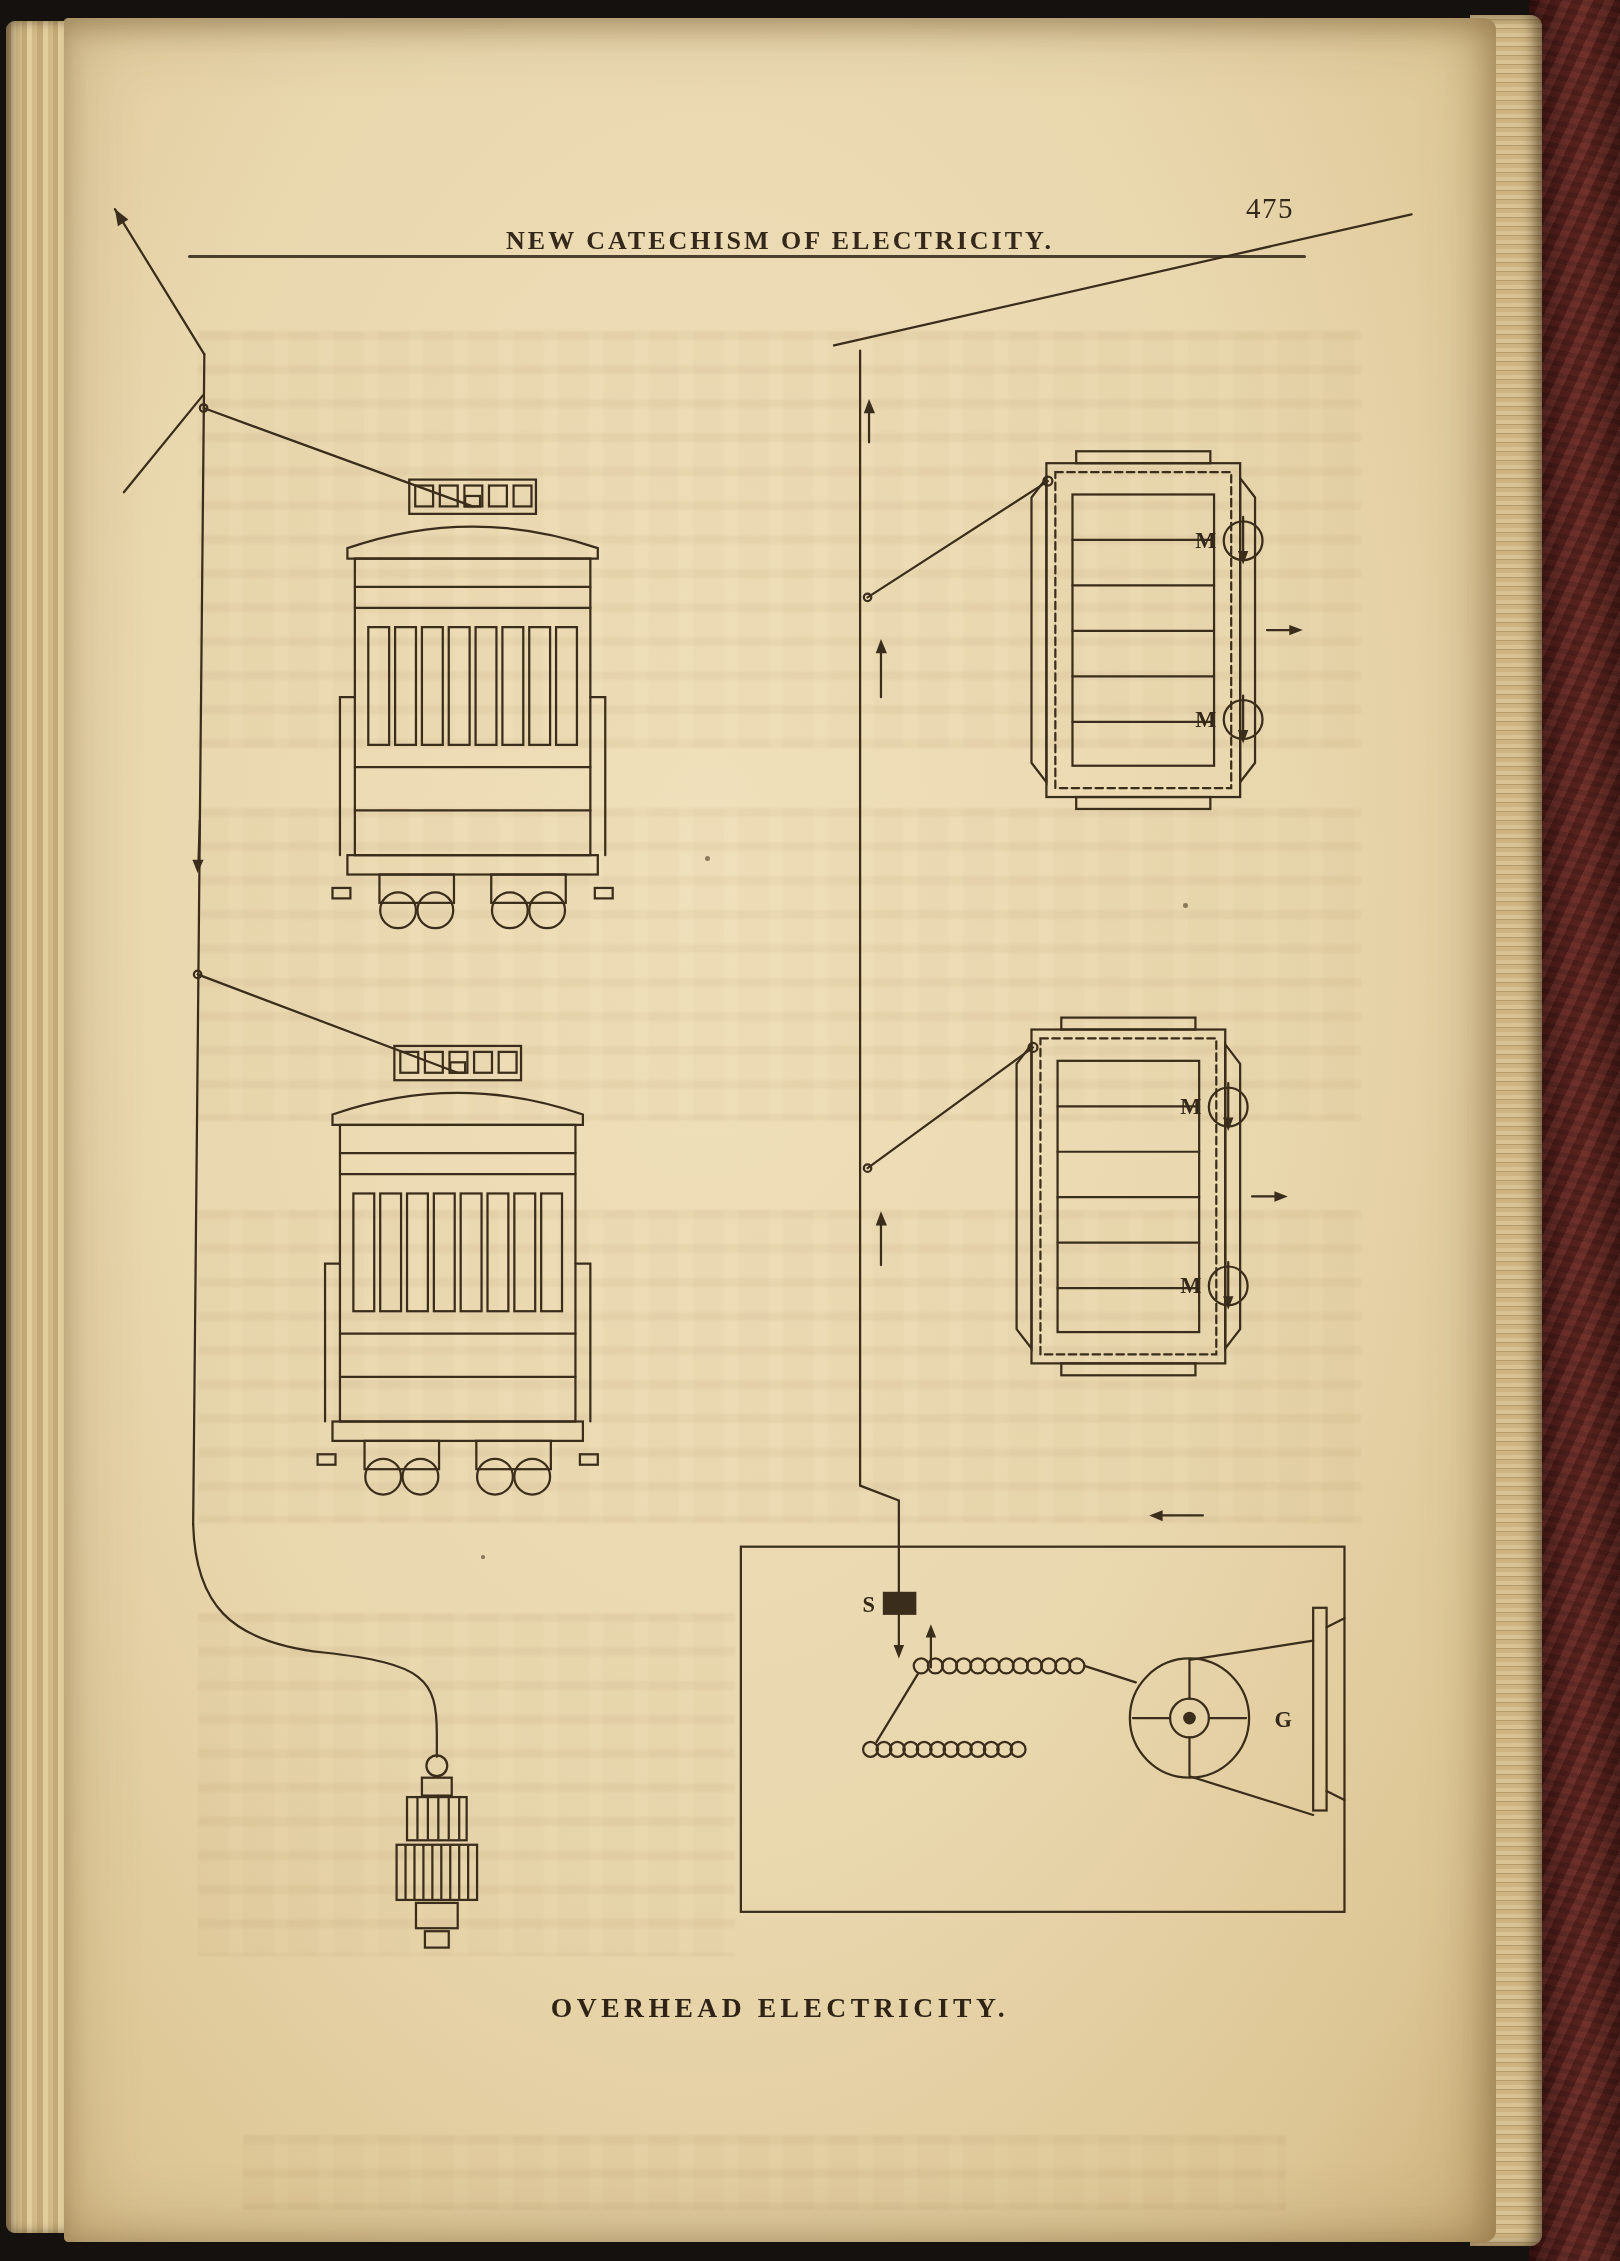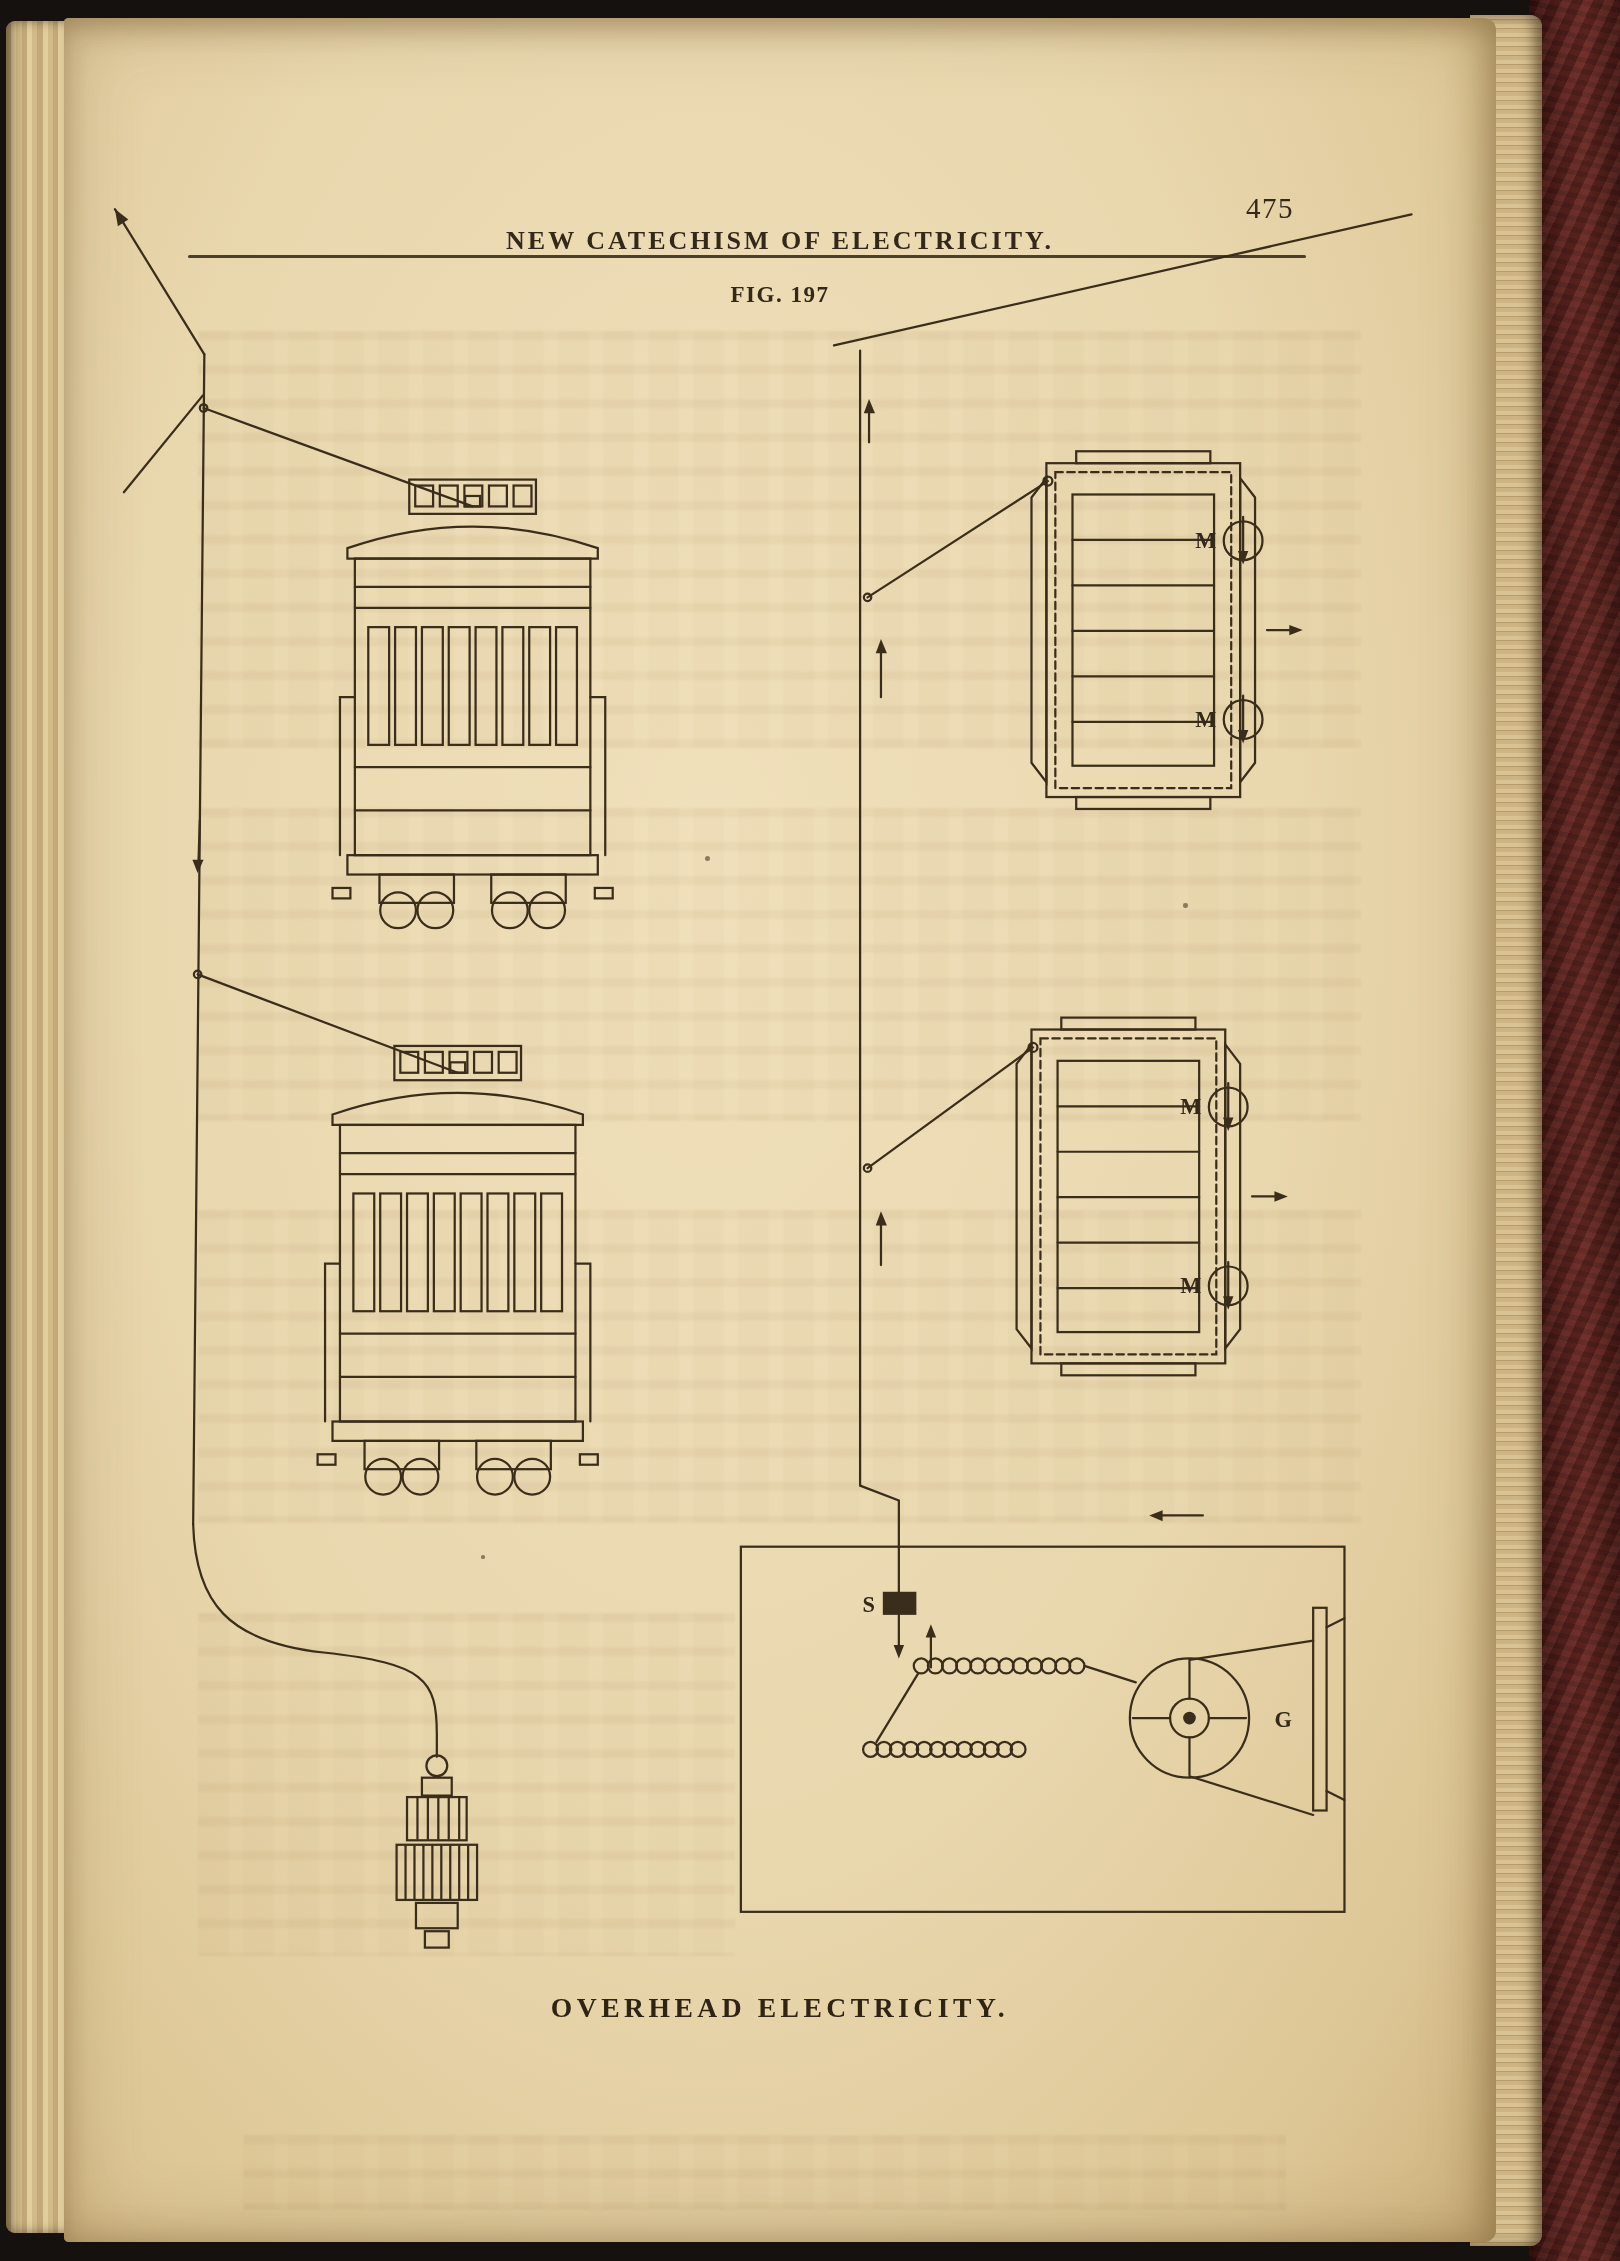--- a/index.html
+++ b/index.html
@@ -81,21 +81,20 @@
     <div class="bleed b4"></div>
     <div class="bleed b5"></div>
 
     <div class="speck s1"></div>
     <div class="speck s2"></div>
     <div class="speck s3"></div>
 
     <div class="header-title">NEW CATECHISM OF ELECTRICITY.</div>
     <div class="page-number">475</div>
     <div class="rule"></div>
-    <div class="fig-label">FIG. 197</div>
 
     <svg class="figure" width="1319" height="1781" viewBox="0 0 1770 2390" xmlns="http://www.w3.org/2000/svg">
       <defs>
 
         <g id="sc">
           <rect x="95" y="8" width="170" height="46"></rect>
           <rect x="103" y="16" width="24" height="28"></rect>
           <rect x="136" y="16" width="24" height="28"></rect>
           <rect x="169" y="16" width="24" height="28"></rect>
           <rect x="202" y="16" width="24" height="28"></rect>

